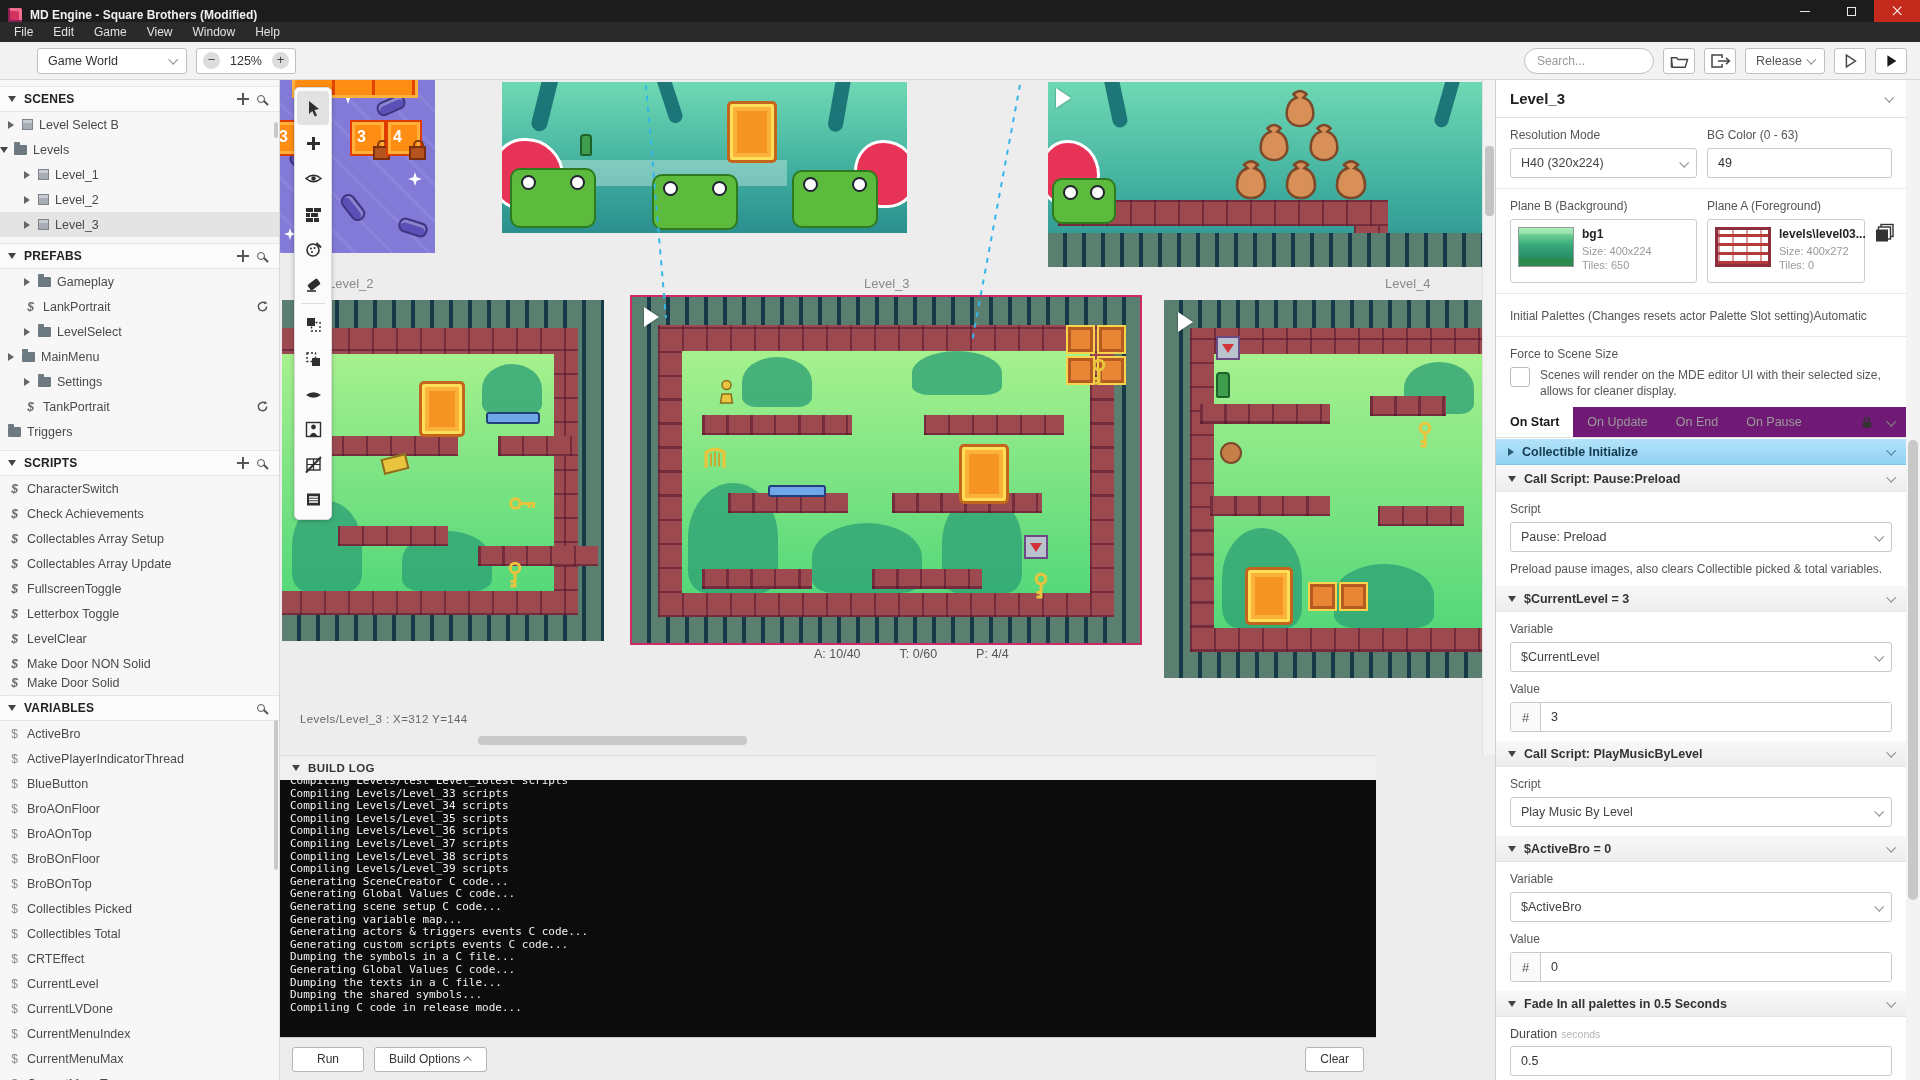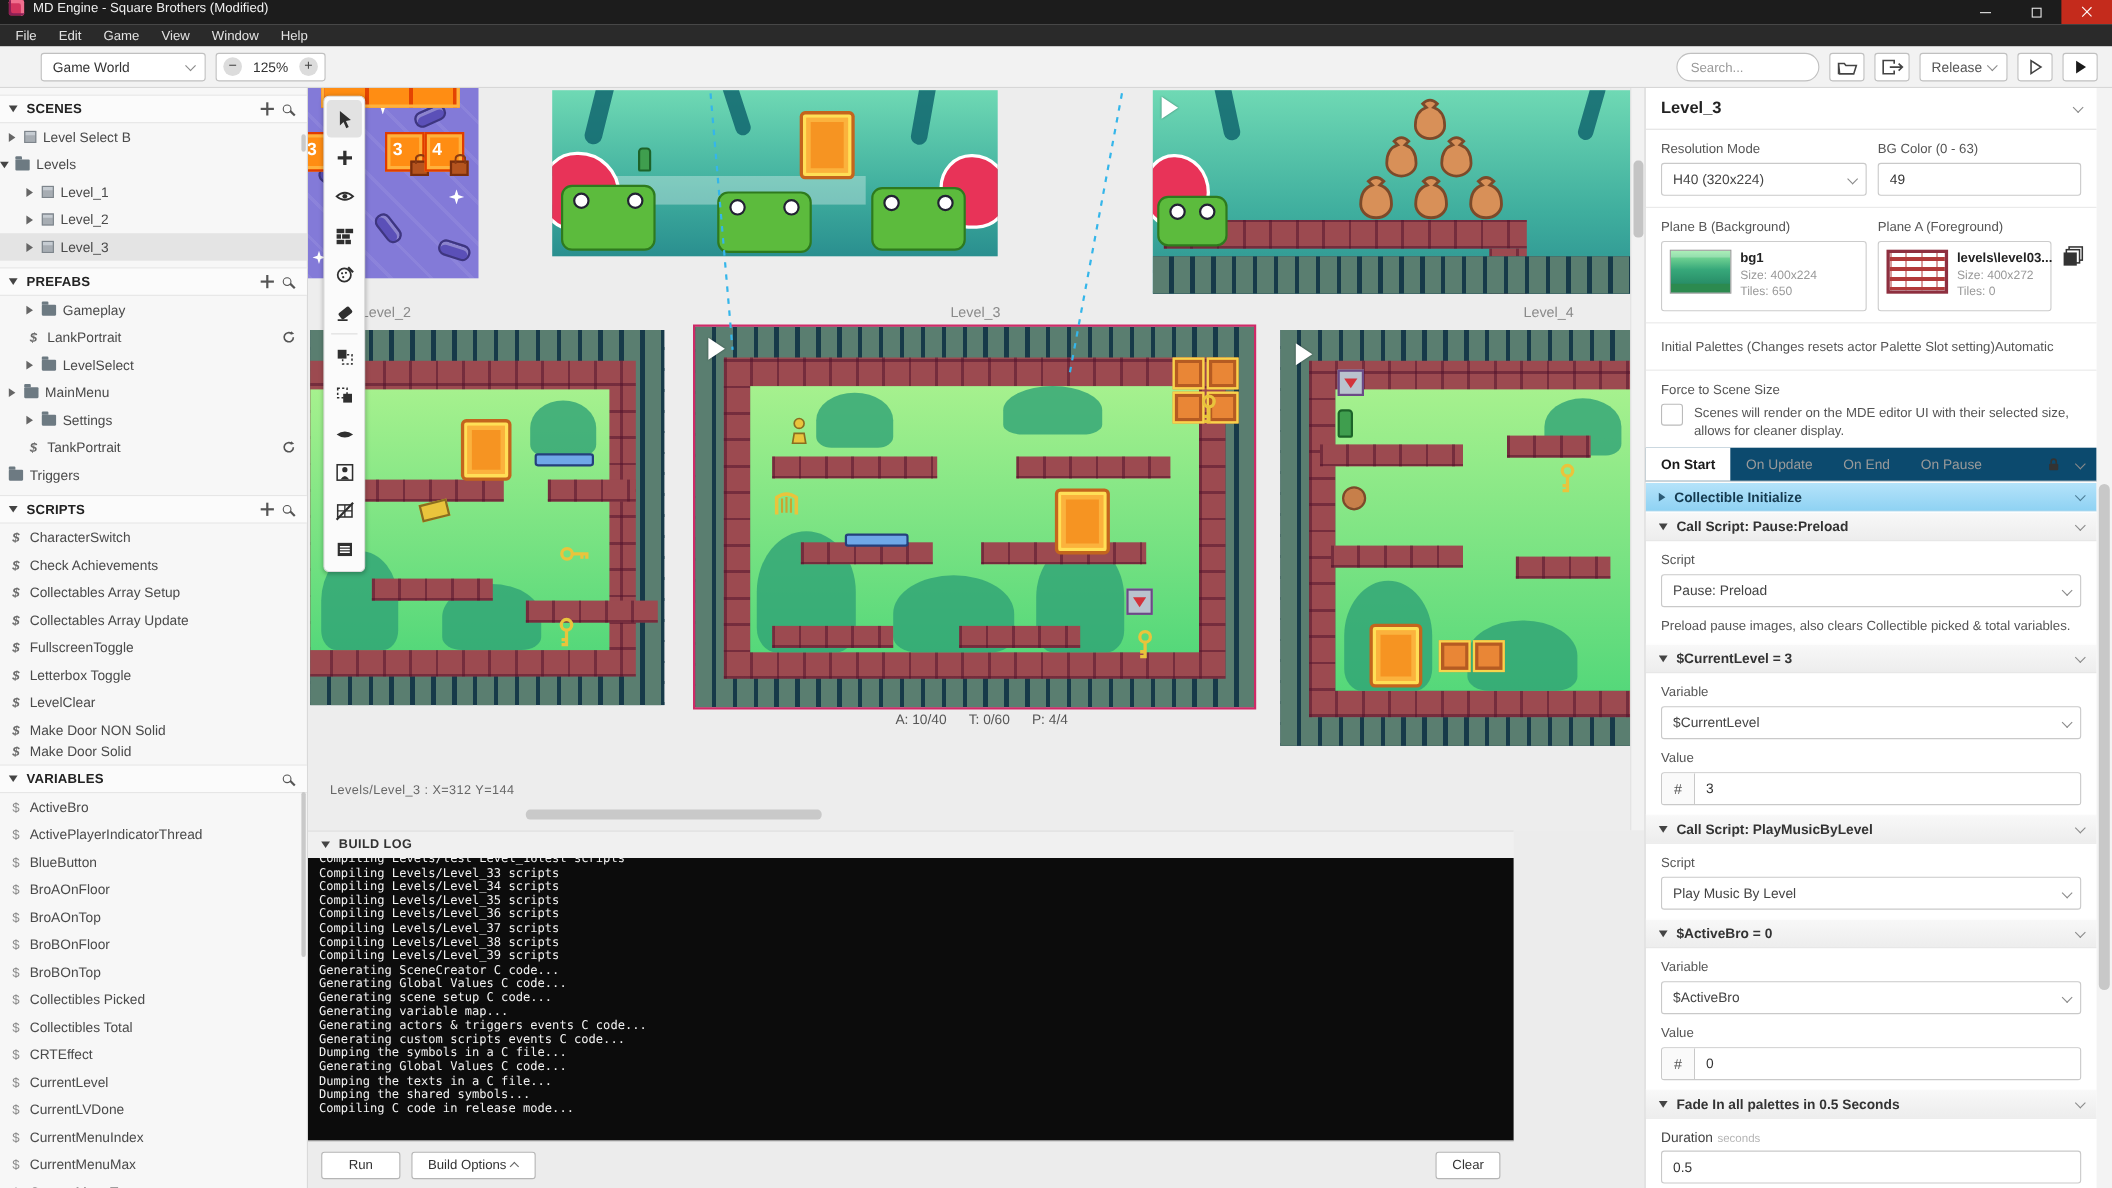--- a/index.html
+++ b/index.html
@@ -1,20 +1,20 @@
 <!DOCTYPE html>
 <html><head>
 <meta charset="utf-8">
 <style>
   * { margin:0; padding:0; box-sizing:border-box; }
   html,body { width:1920px; height:1080px; overflow:hidden; font-family:"Liberation Sans", sans-serif; }
   .app { position:absolute; inset:0; background:#ececec; }
 
   
-  .titlebar { position:absolute; top:0; left:0; right:0; height:22px; background:#1c1c1c; display:flex; align-items:flex-start; z-index:50; }
+  .titlebar { position:absolute; top:0; left:0; right:0; height:22px; background:#1c1c1c; display:flex; align-items:flex-end; z-index:50;font-weight:bold; }
   .app-icon { width:14px; height:14px; margin:0 8px 0 8px; background:#d3345f; border-radius:2px;
               box-shadow:inset 2px -2px 0 #8c1f56, inset -3px 3px 0 #f06f8e; }
   .title-text { color:#f0f0f0; font-size:12px; }
   .win-controls { margin-left:auto; display:flex; height:100%; }
   .wc { width:46px; height:100%; display:flex; align-items:center; justify-content:center; }
   .wc-min span { width:10px; height:1px; background:#e8e8e8; display:block; }
   .wc-max span { width:9px; height:9px; border:1px solid #e8e8e8; display:block; }
   .wc-close { background:#c42b1c; position:relative; }
   .wc-close span, .wc-close span::after { content:''; display:block; width:12px; height:1.4px; background:#fff; transform:rotate(45deg); }
   .wc-close span::after { transform:rotate(90deg); }
@@ -106,21 +106,21 @@
   .gamepad { position:absolute; width:30px; height:15px; background:#5b50b8; border:2px solid #3e3680; border-radius:7px; box-shadow:inset 0 3px 0 rgba(255,255,255,.3); }
   .sparkle { position:absolute; background:#fff; clip-path:polygon(50% 0,62% 38%,100% 50%,62% 62%,50% 100%,38% 62%,0 50%,38% 38%); }
   .ltile { position:absolute; width:36px; height:36px; background:#ff8d13; border:2px solid #e03c00; box-shadow:inset 0 0 0 3px #ffb13c; color:#fff;
            font-size:16px; font-weight:bold; padding:6px 0 0 5px; }
   .lock { position:absolute; right:-6px; bottom:-6px; width:17px; height:14px; background:#b5541f; border:2px solid #7a2e0c; }
   .lock::before { content:''; position:absolute; left:2px; top:-8px; width:7px; height:7px; border:2.5px solid #8a3a12; border-bottom:none; border-radius:5px 5px 0 0; }
   .orangerow { position:absolute; background:#ff8d13; box-shadow:inset 0 0 0 3px #ffb13c;
                background-image:repeating-linear-gradient(90deg,rgba(224,60,0,.9) 0 3px,rgba(0,0,0,0) 3px 40px); }
   .bag { position:absolute; }
   .selected-scene { outline:2px solid #cf2a67; }
-  .stats-line { position:absolute; font-size:12.5px; color:#555; z-index:5; display:flex; gap:20px; }
+  .stats-line { position:absolute; font-size:12.5px; color:#555; z-index:5; display:flex; gap:39px; }
   .canvas-status { position:absolute; font-size:11.5px; color:#666; letter-spacing:.4px; z-index:5; }
   .hscroll-thumb { position:absolute; height:9px; background:#c9c9c9; border-radius:4px; z-index:6; }
   .vscroll { position:absolute; right:0; top:0; bottom:0; width:13px; background:#f2f2f2; border-left:1px solid #e0e0e0; z-index:6; }
   .vscroll-thumb { position:absolute; left:2px; width:9px; background:#c4c4c4; border-radius:4px; }
 
   
   .toolpal { position:absolute; left:14px; top:7px; width:38px; background:#fbfbfb; border:1px solid #dcdcdc; border-radius:5px;
              box-shadow:0 1px 4px rgba(0,0,0,.25); z-index:20; padding:2px 0; }
   .tool { width:32px; height:34px; margin:1px auto; border-radius:4px; display:flex; align-items:center; justify-content:center; }
   .tool.active { background:#e2e2e2; }
@@ -158,21 +158,21 @@
                box-shadow:inset 0 -8px 0 #2c8a4f, inset 0 6px 0 rgba(255,255,255,.25); }
   .thumb-fg { background:#fff; border:3px solid #8e2f3f;
               background-image:repeating-linear-gradient(0deg,#b23a3a 0 3px,rgba(0,0,0,0) 3px 9px),
                                repeating-linear-gradient(90deg,rgba(178,58,58,.5) 0 2px,rgba(0,0,0,0) 2px 14px); }
   .plane-meta .nm { font-size:12px; font-weight:bold; color:#222; margin-bottom:3px; white-space:nowrap; overflow:hidden; }
   .plane-meta .sz { font-size:11px; color:#999; line-height:14px; white-space:nowrap; }
   .palettes-line { font-size:12px; color:#555; }
   .force-row { display:flex; gap:10px; margin-top:6px; }
   .checkbox { width:20px; height:20px; border:1px solid #bbb; border-radius:3px; background:#fff; flex:none; }
   .force-desc { font-size:12px; color:#555; line-height:16px; max-width:345px; }
-  .tabs { height:31px; background:#0c4a6e; display:flex; align-items:stretch; border-bottom:1px solid #e0e0e0; }
+  .tabs { height:31px; background:#701a75; display:flex; align-items:stretch; border-bottom:1px solid #e0e0e0; }
   .tab { padding:0 14px; display:flex; align-items:center; font-size:12.5px; color:#9a9a9a; }
   .tab.active { background:#fff; color:#1a1a1a; font-weight:bold; }
   .tabs-right { margin-left:auto; display:flex; align-items:center; gap:14px; padding-right:12px; }
   .evt-h { height:27px; display:flex; align-items:center; gap:8px; padding:0 12px; border-bottom:1px solid #e5e5e5; border-top:1px solid #fdfdfd;
            background:linear-gradient(#f8f8f8,#ededed); }
   .evt-h .ti { font-size:12.5px; font-weight:bold; color:#333; flex:1; }
   .evt-h.blue { background:linear-gradient(#b5e3fa,#8fd2f3); border-bottom:1px solid #7cc3e8; }
   .evt-h.blue .ti { color:#14394e; }
   .evt-body { padding:2px 14px 8px; }
   .evt-desc { font-size:12px; color:#555; margin-top:10px; line-height:15px; }

